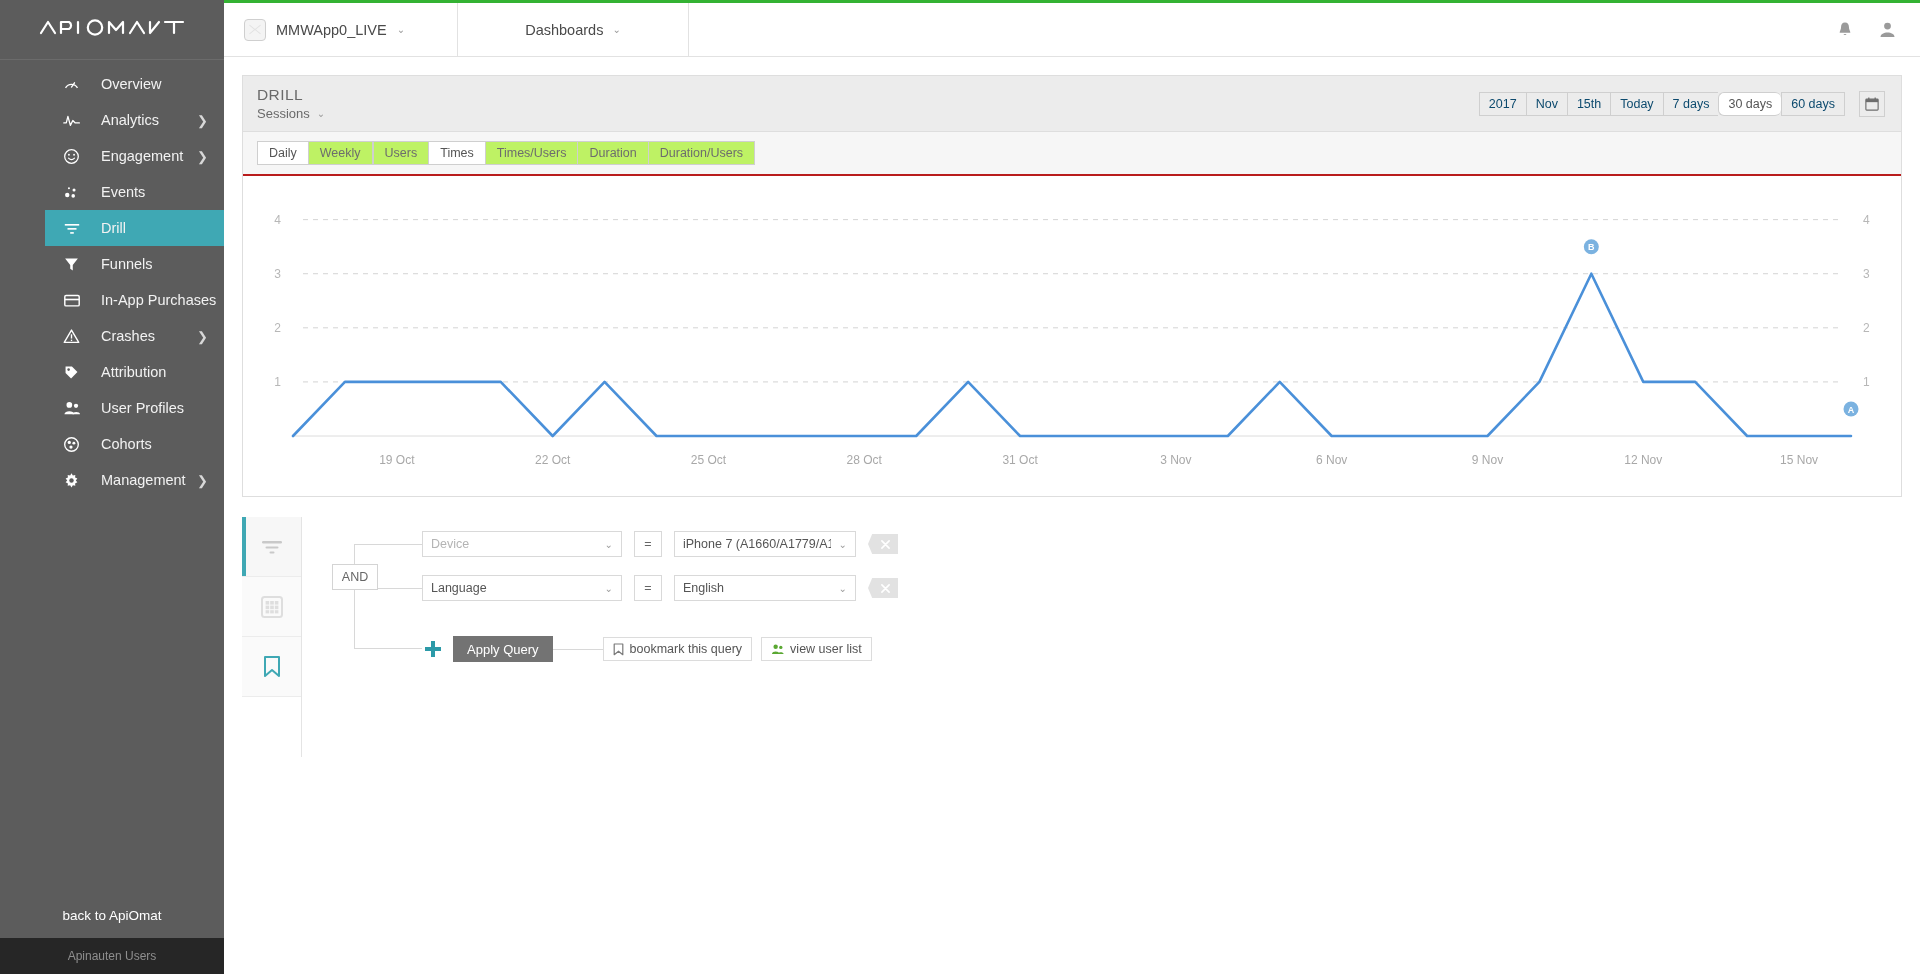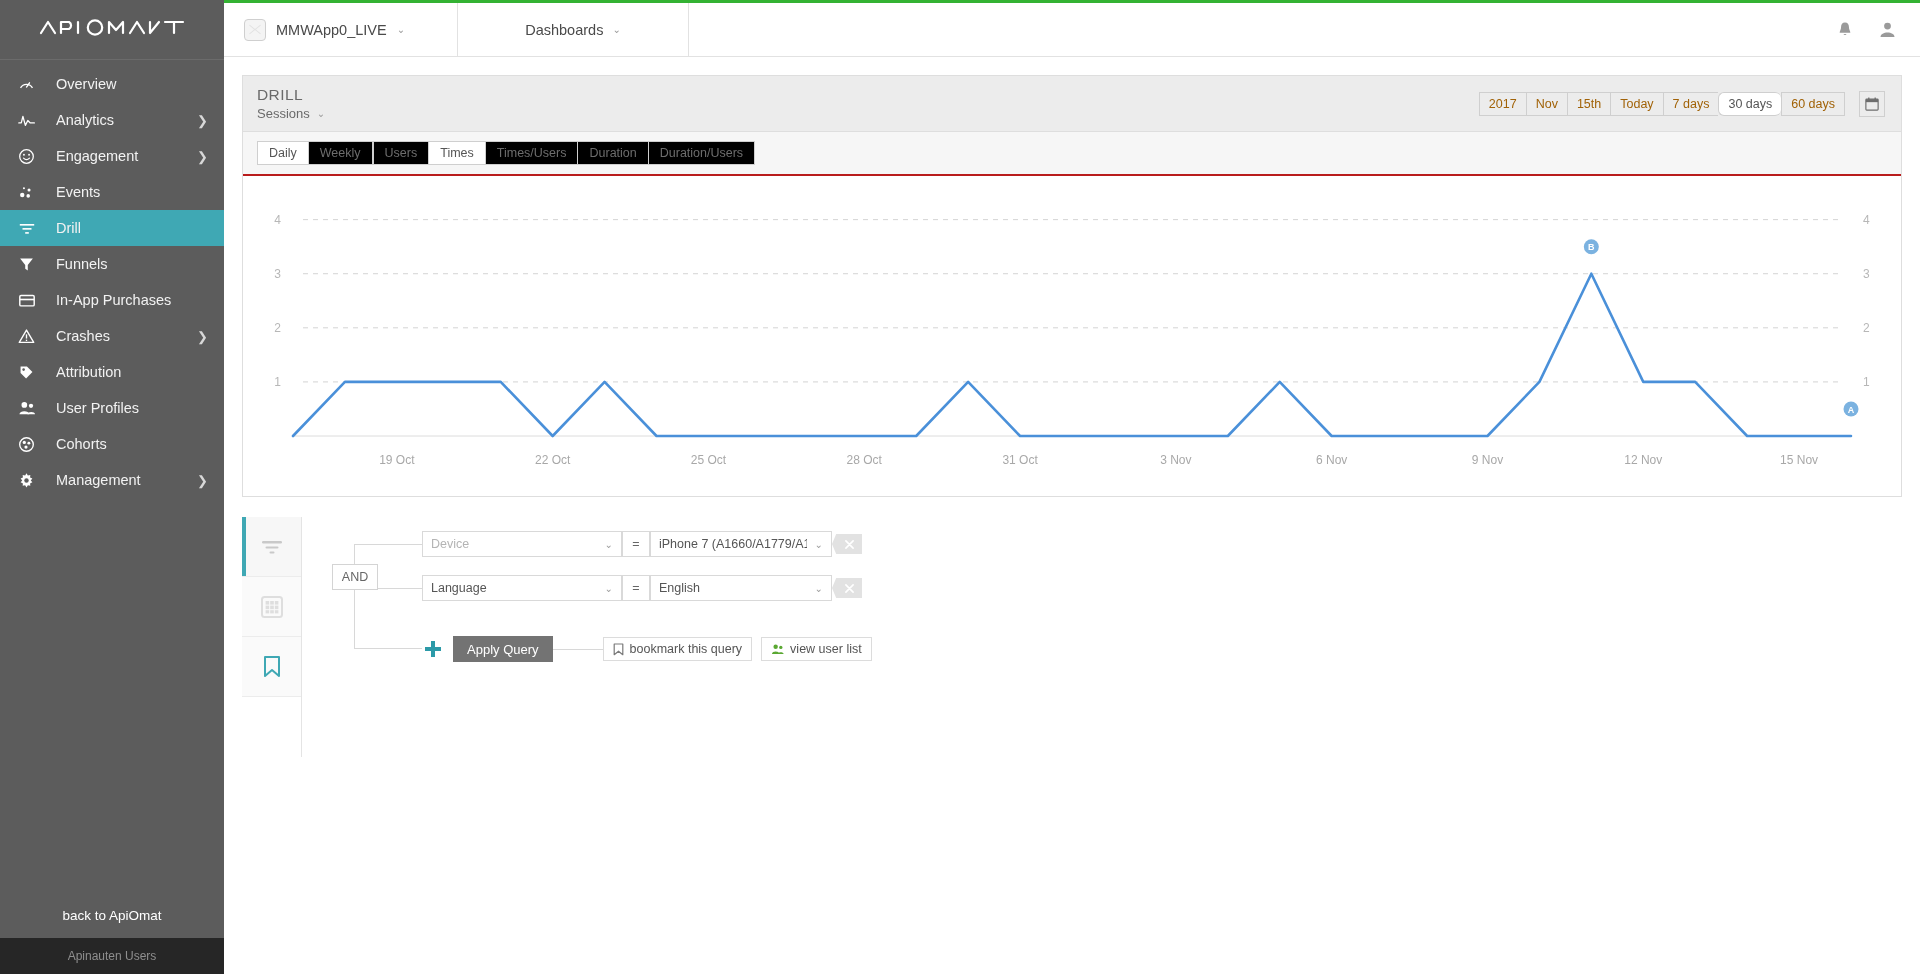--- a/index.html
+++ b/index.html
@@ -20,21 +20,21 @@
   }
   .logo-box {
     height: 60px; display: flex; flex-direction: column;
     align-items: center; justify-content: center;
     border-bottom: 1px solid #6b6b6b;
   }
   .logo-sub {
     font-size: 9px; letter-spacing: 1.6px; color: #e6e6e6;
     margin-top: 4px;
   }
-  .nav { flex: 1; padding-top: 6px; }
+  .nav { flex: 1; padding-top: 6px; padding-left: 45px; }
   .nav-item {
     height: 36px; display: flex; align-items: center;
     padding-left: 18px; cursor: pointer; position: relative;
     color: #f2f2f2; font-size: 14.5px;
   }
   .nav-item.active { background: #3fa8b4; }
   .nav-ico {
     width: 26px; min-width: 26px; display: inline-flex;
     align-items: center; justify-content: flex-start;
     margin-right: 12px;
@@ -99,38 +99,38 @@
     padding: 0 16px 0 14px;
   }
   .title-wrap { display: flex; flex-direction: column; gap: 2px; }
   .page-title { font-size: 15.5px; color: #6a6a6a; letter-spacing: .4px; }
   .page-sub { font-size: 13px; color: #6a6a6a; display: flex; align-items: center; gap: 7px; cursor: pointer; }
   .head-spacer { flex: 1; }
   .btn-group { display: flex; }
   .btn-group .gbtn {
     height: 24px; min-width: 26px; padding: 0 9px;
     background: #ececec; border: 1px solid #cfcfcf; border-right: none;
-    font-size: 12.5px; color: #a16207; display: flex; align-items: center;
+    font-size: 12.5px; color: #0c4a6e; display: flex; align-items: center;
     justify-content: center; cursor: pointer;
   }
   .btn-group .gbtn:last-child { border-right: 1px solid #cfcfcf; }
   .btn-group .gbtn.sel { background: #ffffff; color: #555; border-radius: 6px; }
   .cal-btn {
     margin-left: 14px; width: 26px; height: 26px;
     background: #ececec; border: 1px solid #cfcfcf;
     display: flex; align-items: center; justify-content: center; cursor: pointer;
   }
 
   .card-tabs {
     height: 44px; background: #f6f6f6; border-bottom: 2px solid #b91c1c;
     display: flex; align-items: center; padding-left: 14px; gap: 0;
   }
   .tabset { display: flex; }
   .tabset .tbtn {
-    height: 24px; padding: 0 11px; background: #000000;
+    height: 24px; padding: 0 11px; background: #bef264;
     border: 1px solid #cfcfcf; border-right: none;
     font-size: 12.5px; color: #6d6d6d;
     display: flex; align-items: center; cursor: pointer;
   }
   .tabset .tbtn:last-child { border-right: 1px solid #cfcfcf; }
   .tabset .tbtn.sel { background: #ffffff; color: #555; }
 
   .chart-area { height: 320px; position: relative; background: #fff; }
   .chart-area svg { display: block; }
 
@@ -155,21 +155,21 @@
   .qb-canvas { position: relative; width: 640px; height: 130px; }
 
   .conn { position: absolute; background: #d8d8d8; }
   .and-box {
     position: absolute; left: 0px; top: 33px;
     width: 46px; height: 26px; border: 1px solid #d4d4d4; background: #fff;
     display: flex; align-items: center; justify-content: center;
     font-size: 12.5px; color: #666; z-index: 2;
   }
 
-  .qrow { position: absolute; display: flex; align-items: center; gap: 0; }
+  .qrow { position: absolute; display: flex; align-items: center; gap: 12px; }
   .sel-box {
     height: 26px; border: 1px solid #d9d9d9; background: #fff;
     display: flex; align-items: center; padding: 0 8px;
     font-size: 12.5px; color: #555; cursor: pointer;
   }
   .sel-box.ph { color: #b4b4b4; }
   .sel-box .sv { flex: 1; white-space: nowrap; overflow: hidden; }
   .sel-box .sc { color: #9c9c9c; font-size: 10px; margin-left: 8px; }
   .w-field { width: 200px; }
   .w-val { width: 182px; }

